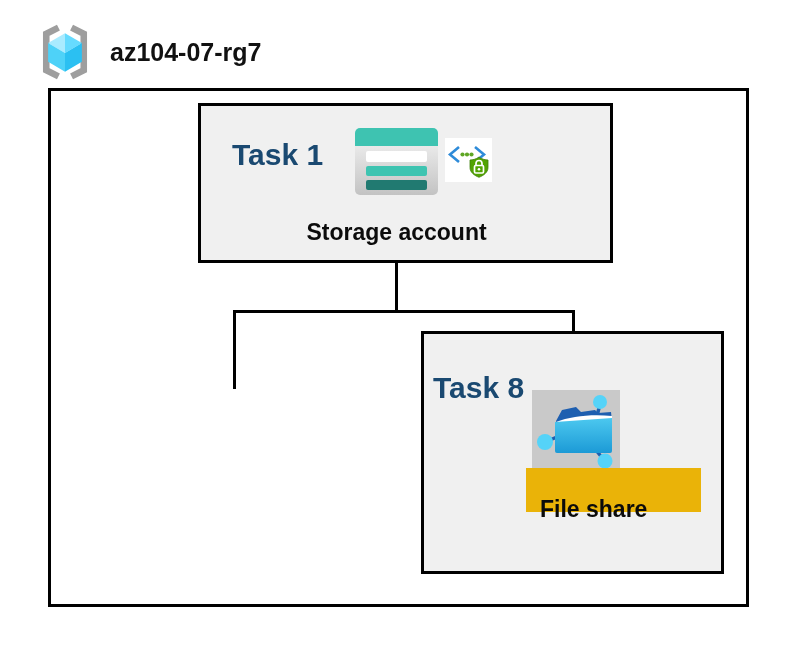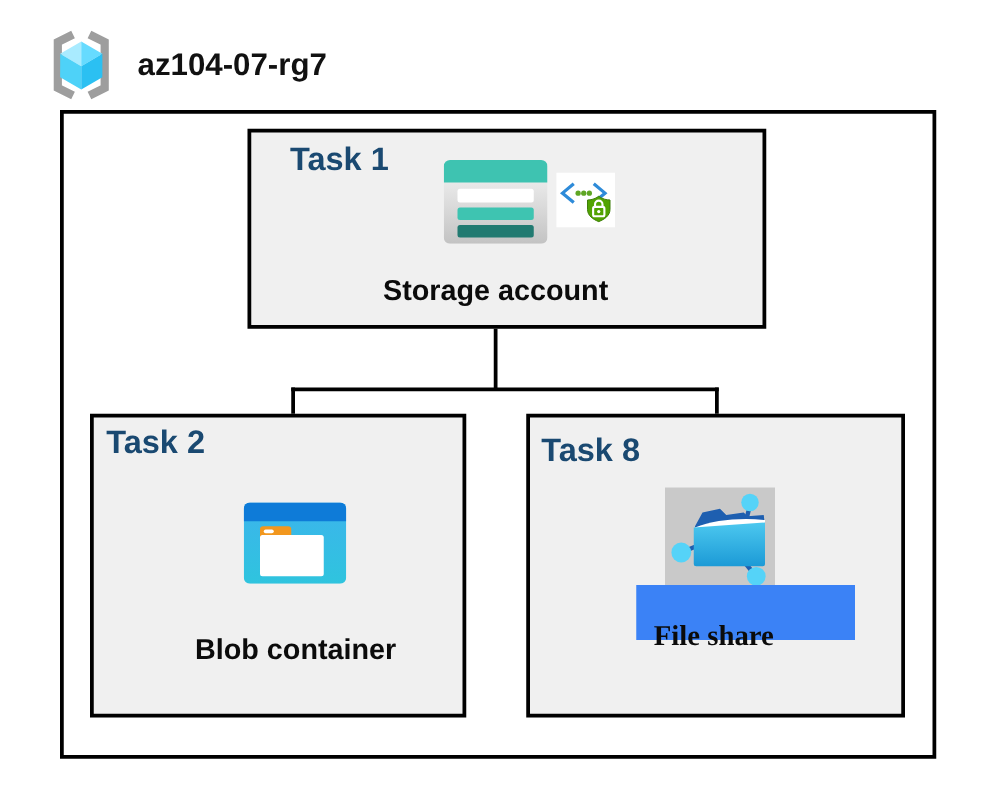--- a/index.html
+++ b/index.html
@@ -22,30 +22,30 @@
     border:3px solid #000000;box-sizing:border-box;background:#ffffff;
   }
   
   .task-box{
     position:absolute;background:#F0F0F0;border:3px solid #000000;box-sizing:border-box;
   }
   .task1{left:198px;top:103px;width:415px;height:160px;}
   .task2{left:72px;top:331px;width:301px;height:243px;}
   .task3{left:421px;top:331px;width:303px;height:243px;}
   .task-label{
-    position:absolute;font-size:26px;font-weight:700;color:#1A4971;white-space:nowrap;
+    position:absolute;font-size:30px;font-weight:700;color:#1A4971;white-space:nowrap;margin-top:26px;
   }
   .entity-label{
     position:absolute;font-size:23px;font-weight:700;color:#0B0B0B;white-space:nowrap;margin-top:19px;
   }
   
   .conn{position:absolute;background:#000000;}
   
   .hl-icon{position:absolute;left:108px;top:56px;width:88px;height:80px;background:#C9C9C9;}
-  .hl-text{position:absolute;left:85px;top:134px;width:175px;height:44px;background:#3b82f6;font-family:Liberation Serif, serif;}
+  .hl-text{position:absolute;left:102px;top:134px;width:175px;height:44px;background:#eab308;}
   .hl-text .entity-label{position:static;line-height:44px;padding-left:14px;display:block;}
   svg{display:block;}
 </style>
 </head>
 <body>
 
 <div class="canvas">
 
   <div class="abs" style="left:35px;top:21px;width:60px;height:62px;">
     <svg width="60" height="62" viewBox="0 0 64 64">
@@ -96,41 +96,20 @@
         <path d="M34 19 c2.8 2.2 6.5 3 9 3 v7.5 c0 5 -4.5 8 -9 9.8 c-4.5 -1.8 -9 -4.8 -9 -9.8 V22 c2.5 0 6.2 -0.8 9 -3 Z" fill="#52A302" stroke="#3E7F0A" stroke-width="0.8"></path>
         <path d="M31 27.5 v-2 a3 3 0 0 1 6 0 v2" fill="none" stroke="#FFFFFF" stroke-width="1.7"></path>
         <rect x="29.5" y="27.5" width="9" height="7.5" rx="1.2" fill="none" stroke="#FFFFFF" stroke-width="1.7"></rect>
         <circle cx="34" cy="31.2" r="1.3" fill="#FFFFFF"></circle>
       </svg>
     </div>
 
     <span class="entity-label" style="left:-9px;top:94px;width:409px;text-align:center;">Storage account</span>
   </div>
 
-  <div class="task-box task2">
-    <span class="task-label" style="left:10px;top:4px;">Task 2</span>
-
-    <div class="abs" style="left:120px;top:68px;width:82px;height:65px;">
-      <svg width="82" height="65" viewBox="0 0 82 65">
-        <defs>
-          <linearGradient id="bcBody" x1="0" y1="0" x2="0" y2="1">
-            <stop offset="0" stop-color="#3CB4EC"></stop>
-              <stop offset="1" stop-color="#2FC4DE"></stop>
-          </linearGradient>
-        </defs>
-        <rect width="82" height="65" rx="5" fill="url(#bcBody)"></rect>
-        <path d="M5 0 h72 a5 5 0 0 1 5 5 v10 H0 V5 a5 5 0 0 1 5 -5 Z" fill="#0E7BD8"></path>
-        <rect x="13" y="19" width="25" height="11" rx="2.5" fill="#F2971E"></rect>
-        <rect x="16" y="21.5" width="8" height="3" rx="1.5" fill="#FFFFFF"></rect>
-        <rect x="13" y="26" width="51" height="33" rx="2" fill="#FFFFFF"></rect>
-      </svg>
-    </div>
-
-    <span class="entity-label" style="left:14px;top:153px;width:295px;text-align:center;">Blob container</span>
-  </div>
 
   <div class="task-box task3">
     <span class="task-label" style="left:9px;top:11px;">Task 8</span>
 
     <div class="hl-icon"></div>
 
     <div class="abs" style="left:113px;top:57px;width:78px;height:78px;">
       <svg width="78" height="78" viewBox="0 0 78 78">
         <defs>
           <linearGradient id="fsBody" x1="0" y1="0" x2="0" y2="1">

